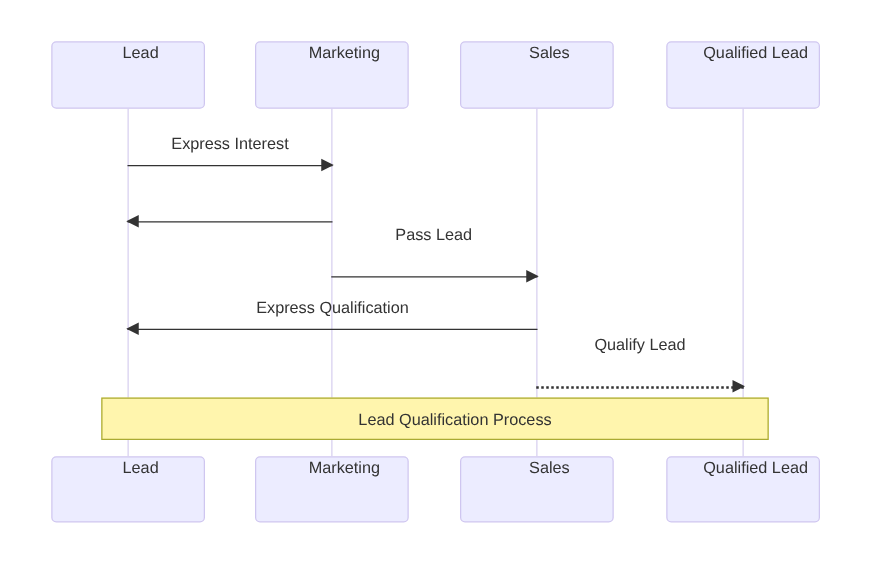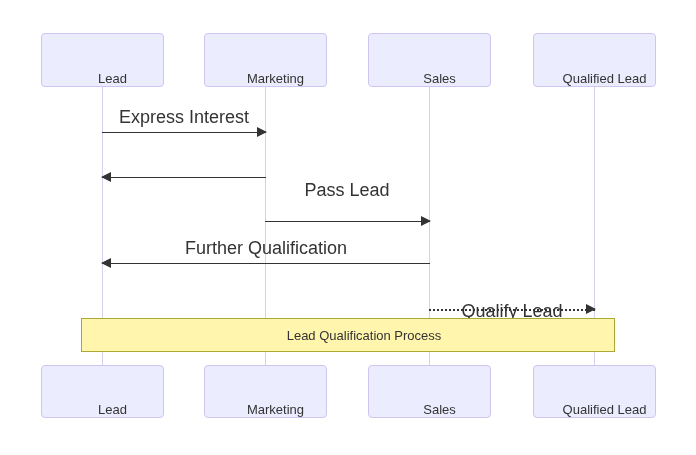--- a/index.html
+++ b/index.html
@@ -36,35 +36,35 @@
 
   
   .actor {
     position: absolute;
     width: 123px;
     height: 54px;
     background: var(--actor-fill);
     border: 1px solid var(--actor-border);
     border-radius: 4px;
     display: flex;
-    align-items: flex-end;
+    align-items: flex-start;
     justify-content: center;
     font-size: 13px;
     color: var(--text);
     z-index: 2;
     padding-left: 20px;
   }
   .actor.top { top: 33px; }
   .actor.bottom { top: 365px; height: 53px; }
 
   
   .msg-label {
     position: absolute;
     transform: translateX(-50%);
-    font-size: 18px;
+    font-size: 13px;
     white-space: nowrap;
     color: var(--text);
     z-index: 3;
   }
   .msg-line {
     position: absolute;
     height: 0;
     border-top: 1px solid var(--line);
     z-index: 3;
   }
@@ -133,24 +133,24 @@
   </div>
 
   <div class="msg-label" style="left:184px; top:107px">Express Interest</div>
   <div class="msg-line arrow-right" style="left:102px; top:132px; width:164px"></div>
 
   <div class="msg-line arrow-left" style="left:102px; top:177px; width:164px"></div>
 
   <div class="msg-label" style="left:347px; top:180px">Pass Lead</div>
   <div class="msg-line arrow-right" style="left:265px; top:221px; width:165px"></div>
 
-  <div class="msg-label" style="left:266px; top:238px">Further Qualification</div>
+  <div class="msg-label" style="left:266px; top:238px">Express Qualification</div>
   <div class="msg-line arrow-left" style="left:102px; top:263px; width:328px"></div>
 
-  <div class="msg-label" style="left:512px; top:301px">Qualify Lead</div>
+  <div class="msg-label" style="left:512px; top:268px">Qualify Lead</div>
   <div class="msg-line dotted arrow-right" style="left:429px; top:309px; width:166px"></div>
 
   <div class="note">
     <span>Lead Qualification Process</span>
   </div>
 
   <div class="actor bottom" style="left:41px">
     <span>Lead</span>
   </div>
   <div class="actor bottom" style="left:204px">

